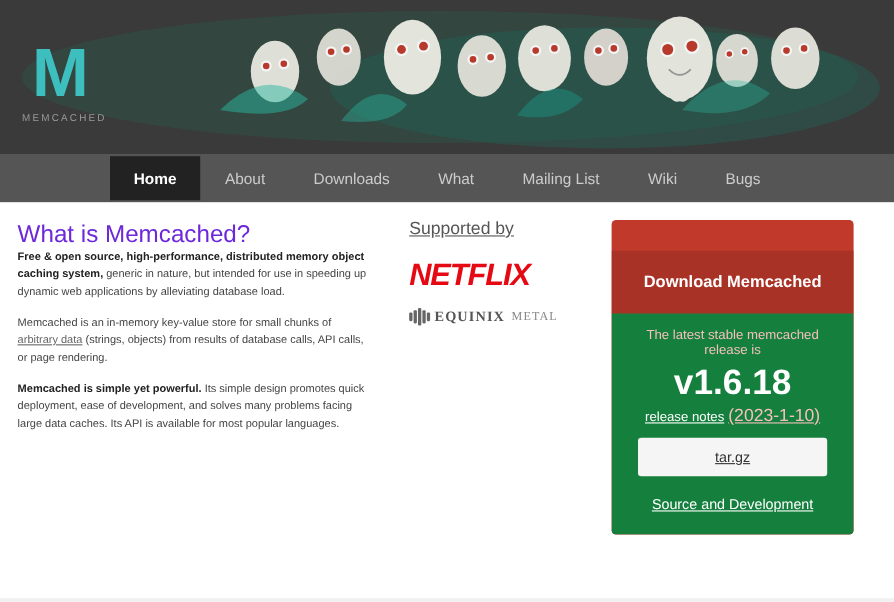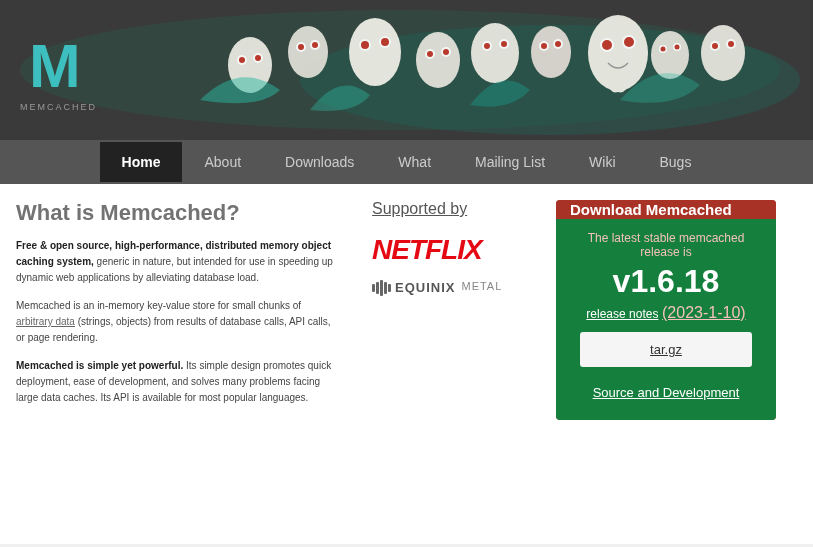--- a/index.html
+++ b/index.html
@@ -65,23 +65,23 @@
     }
 
     
     .left-col {
       flex: 1;
       padding-right: 20px;
       max-width: 340px;
     }
     .left-col h2 {
       font-size: 22px;
-      color: #737373;
-      margin-bottom: 12px;
-      font-weight: bold;
+      color: #6d28d9;
+      margin-bottom: 0;
+      font-weight: normal;
     }
     .left-col p {
       color: #444;
       line-height: 1.6;
       margin-bottom: 12px;
       font-size: 10px;
     }
     .left-col p strong {
       color: #222;
     }
@@ -103,23 +103,24 @@
       color: #e50914;
       font-size: 28px;
       font-weight: 900;
       font-style: italic;
       letter-spacing: -1px;
       margin-bottom: 14px;
       display: block;
     }
     .equinix-logo {
       display: flex;
-      align-items: flex-start;
+      align-items: center;
       gap: 4px;
       margin-top: 4px;
+      font-family: Liberation Serif, serif;
     }
     .equinix-bars {
       display: flex;
       gap: 1px;
       align-items: center;
     }
     .equinix-bar {
       width: 3px;
       background: #666;
       border-radius: 1px;
@@ -143,23 +144,25 @@
       flex-shrink: 0;
     }
     .download-box {
       background: #c0392b;
       color: #fff;
       border-radius: 4px;
       overflow: hidden;
     }
     .download-box-header {
       background: #a93226;
-      padding: 1px 14px;
+      padding: 20px 14px;
       font-size: 15px;
       font-weight: bold;
+      text-align: center;
+      margin-top: 28px;
     }
     .download-box-body {
       padding: 12px 14px;
       background: #15803d;
       text-align: center;
     }
     .download-box-body .stable-text {
       font-size: 12px;
       color: #f5c0bc;
       margin-bottom: 4px;

